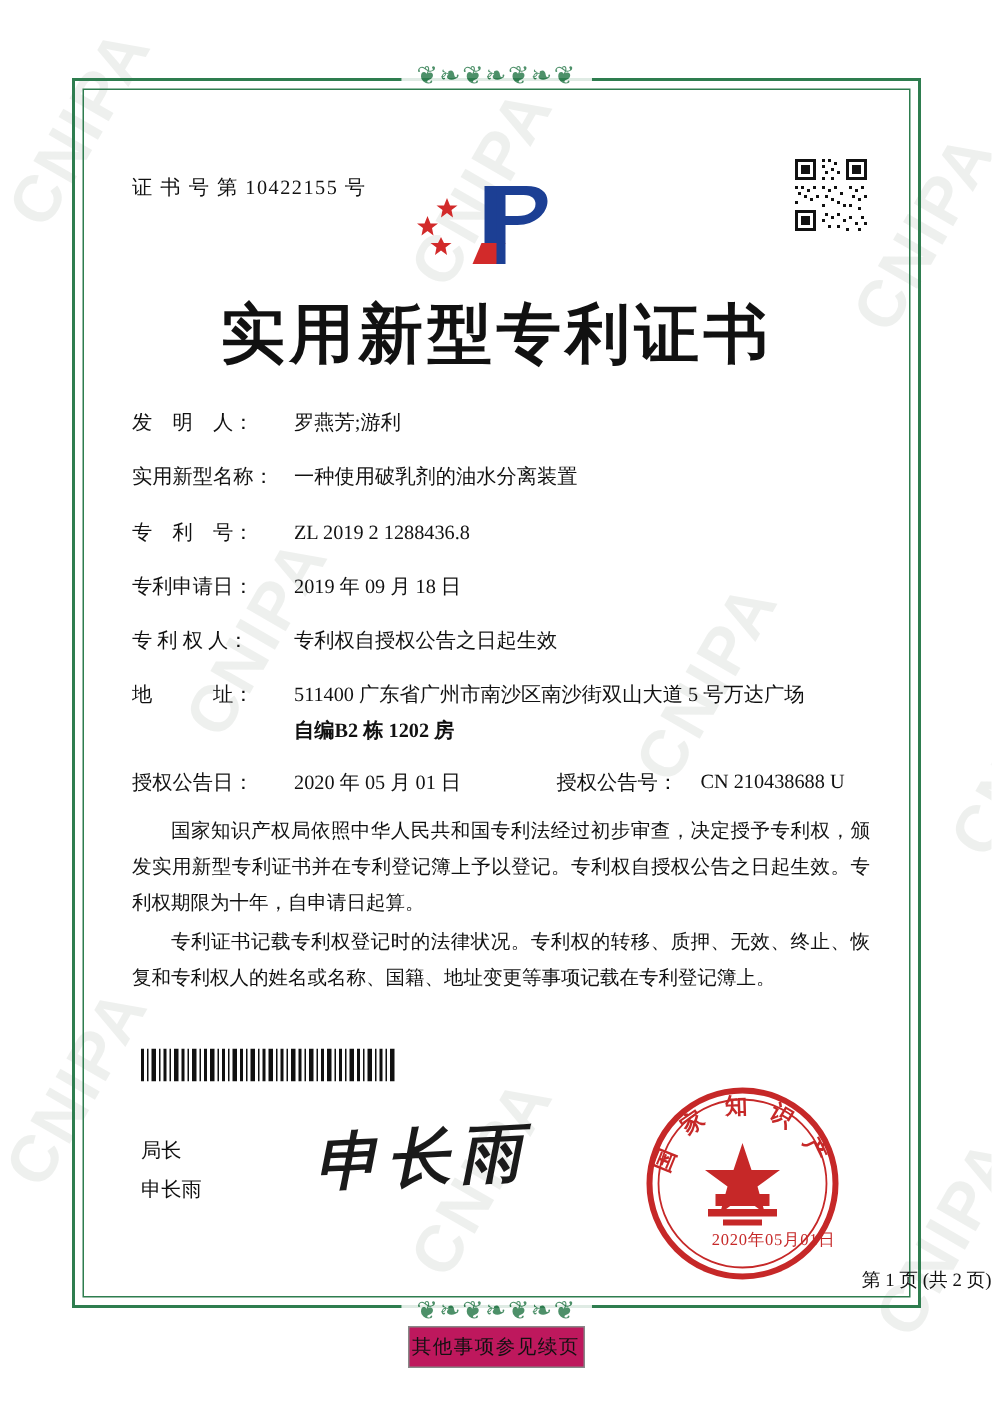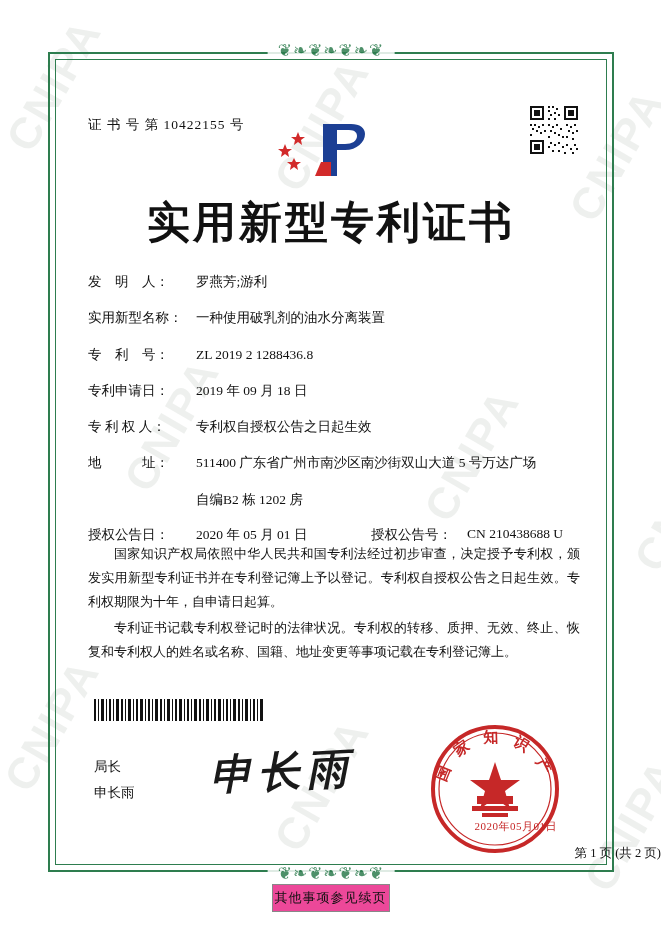--- a/index.html
+++ b/index.html
@@ -141,21 +141,22 @@
     flex: 0 0 108px;
     letter-spacing: 0px;
     color: #111;
   }
   .field-value {
     flex: 1;
     color: #111;
   }
   .field-value .sub {
     display: block;
-    margin-top: 16px;
+    margin-top: 3px;
+    font-weight: bold;
   }
   .inline-pair {
     display: flex;
     font-size: 13.5px;
   }
   .inline-pair .lbl1 { width: 108px; flex: 0 0 108px; }
   .inline-pair .val1 { width: 175px; flex: 0 0 175px; }
   .inline-pair .lbl2 { width: 96px; flex: 0 0 96px; }
   .inline-pair .val2 { flex: 1; }
 
@@ -236,21 +237,21 @@
   .footer-note {
     position: absolute;
     left: 50%;
     transform: translateX(-50%);
     top: 884px;
     border: 1px solid #888;
     padding: 4px 2px;
     font-size: 13px;
     letter-spacing: 1px;
     color: #111;
-    background: #ec4899;
+    background: #be185d;
   }
 </style>
 </head>
 <body>
 
 <div class="wm wm-1">CNIPA</div>
 <div class="wm wm-2">CNIPA</div>
 <div class="wm wm-3">CNIPA</div>
 <div class="wm wm-4">CNIPA</div>
 <div class="wm wm-5">CNIPA</div>

